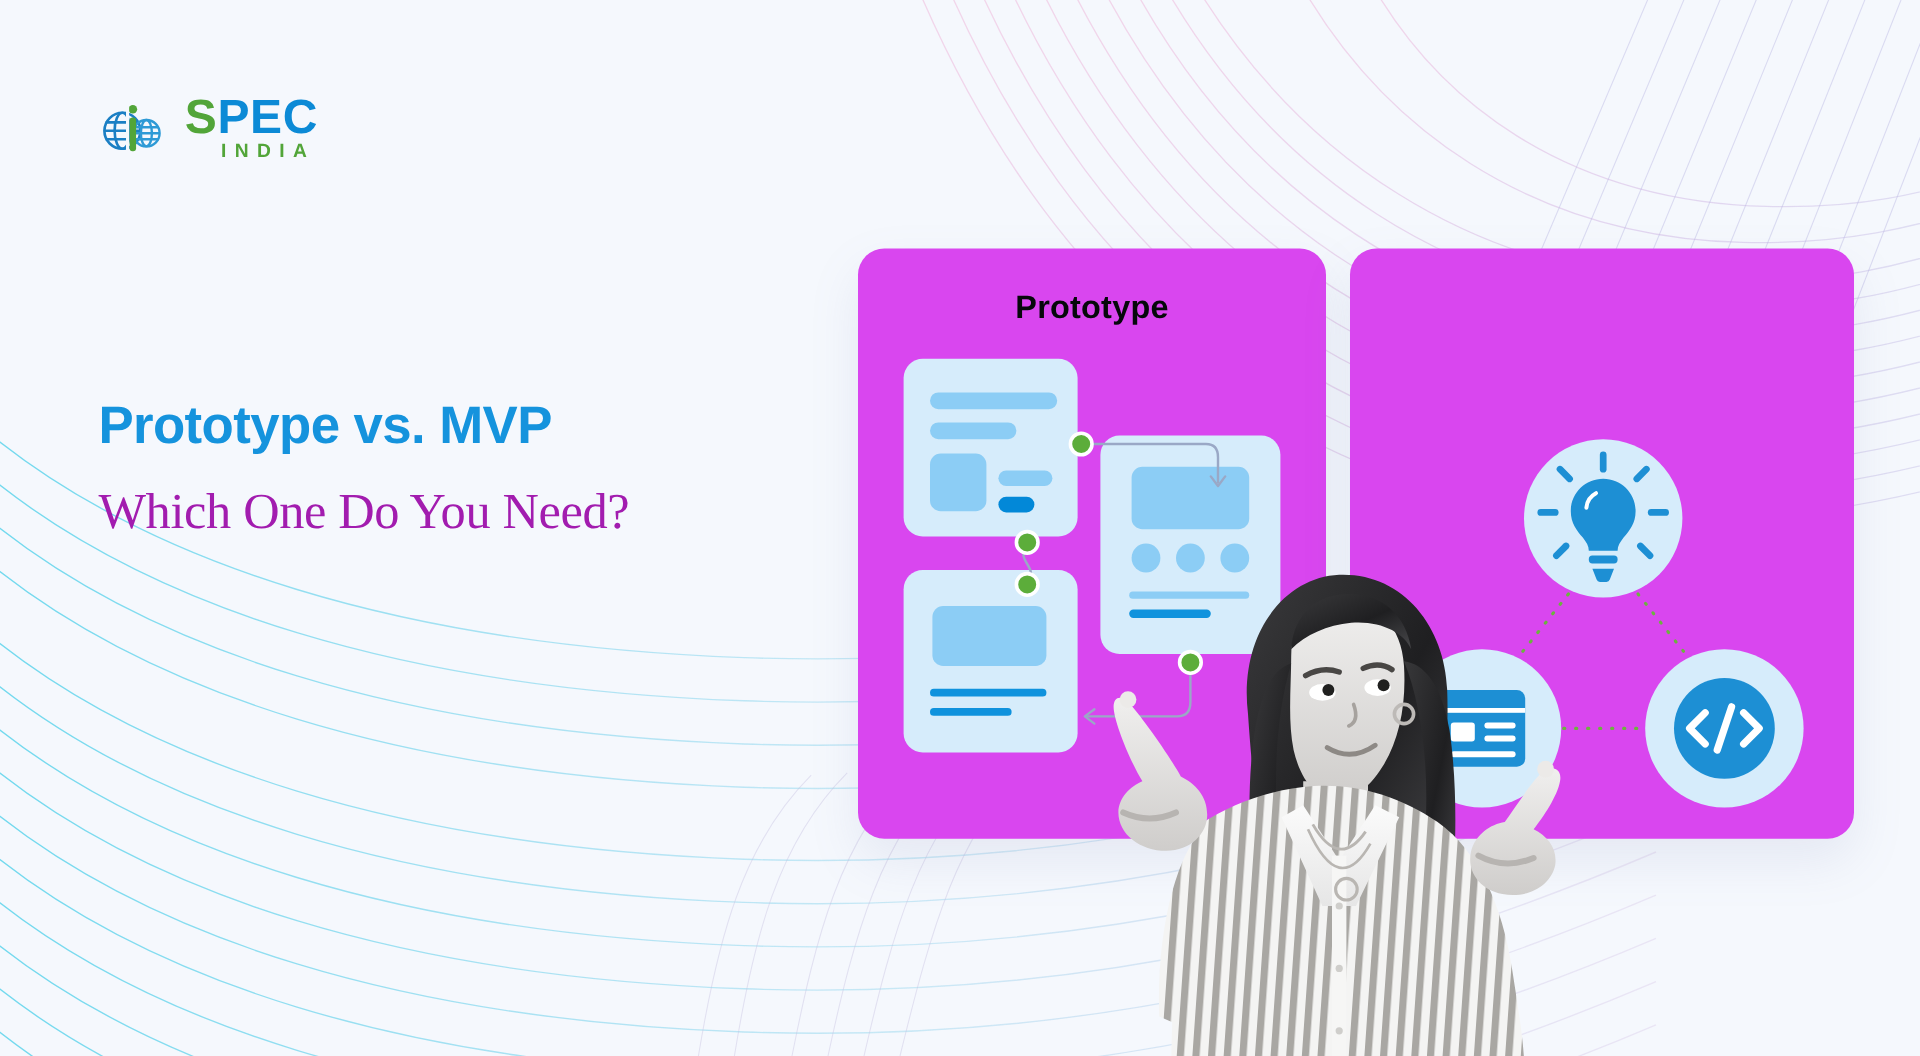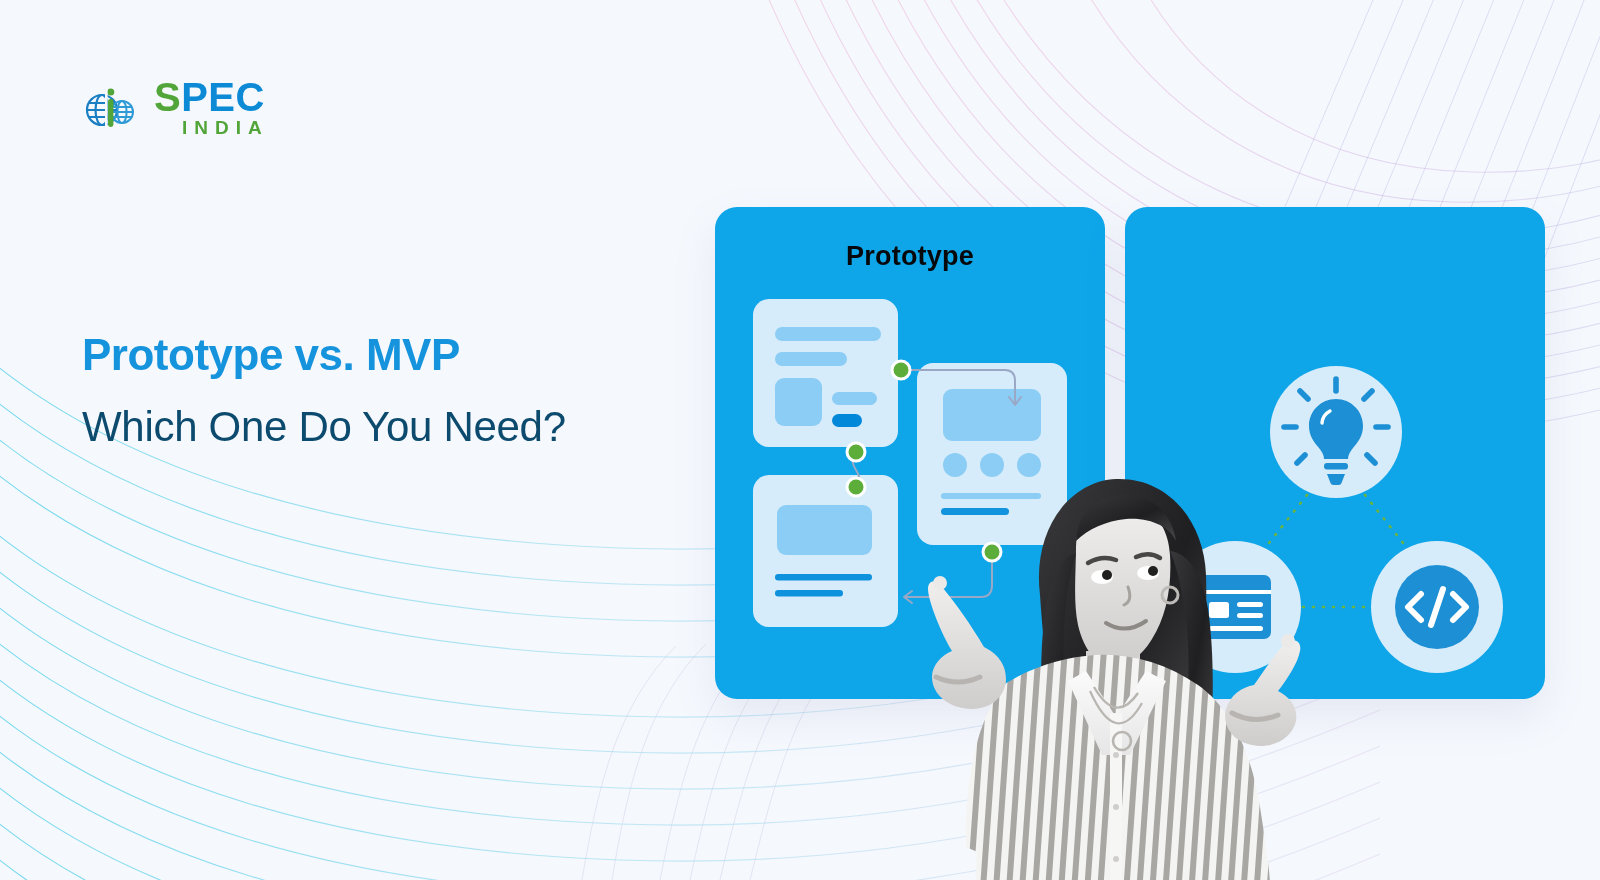--- a/index.html
+++ b/index.html
@@ -43,21 +43,21 @@
   .logo-word { display: flex; flex-direction: column; line-height: 1; }
   .logo-spec {
     font-size: 40px;
     font-weight: 700;
     letter-spacing: 0.5px;
     line-height: 0.95;
   }
   .logo-spec .g { color: #52a539; }
   .logo-spec .b { color: #0c8ad6; }
   .logo-india {
-    font-size: 19px;
+    font-size: 16px;
     font-weight: 700;
     letter-spacing: 7px;
     color: #52a539;
     text-align: center;
     margin-top: 2px;
     padding-left: 28px;
   }
 
   
   .headline {
@@ -72,28 +72,29 @@
     line-height: 1.12;
     font-weight: 700;
     color: #1593dd;
     letter-spacing: -0.5px;
   }
   .headline h2 {
     margin: 24px 0 0 0;
     font-size: 42px;
     line-height: 1.15;
     font-weight: 400;
-    color: #0c4a6e;
+    color: #a21caf;
     letter-spacing: -0.3px;
+    font-family: Liberation Serif, serif;
   }
 
   
   .card {
     position: absolute;
-    background: #0ea5e9;
+    background: #d946ef;
     border-radius: 22px;
     box-shadow: 0 18px 42px rgba(120, 132, 180, 0.13);
   }
   .card-proto { left: 715px; top: 207px; width: 390px; height: 492px; }
   .card-mvp   { left: 1125px; top: 207px; width: 420px; height: 492px; }
 
   .card-title {
     position: absolute;
     left: 0; right: 0;
     top: 34px;

